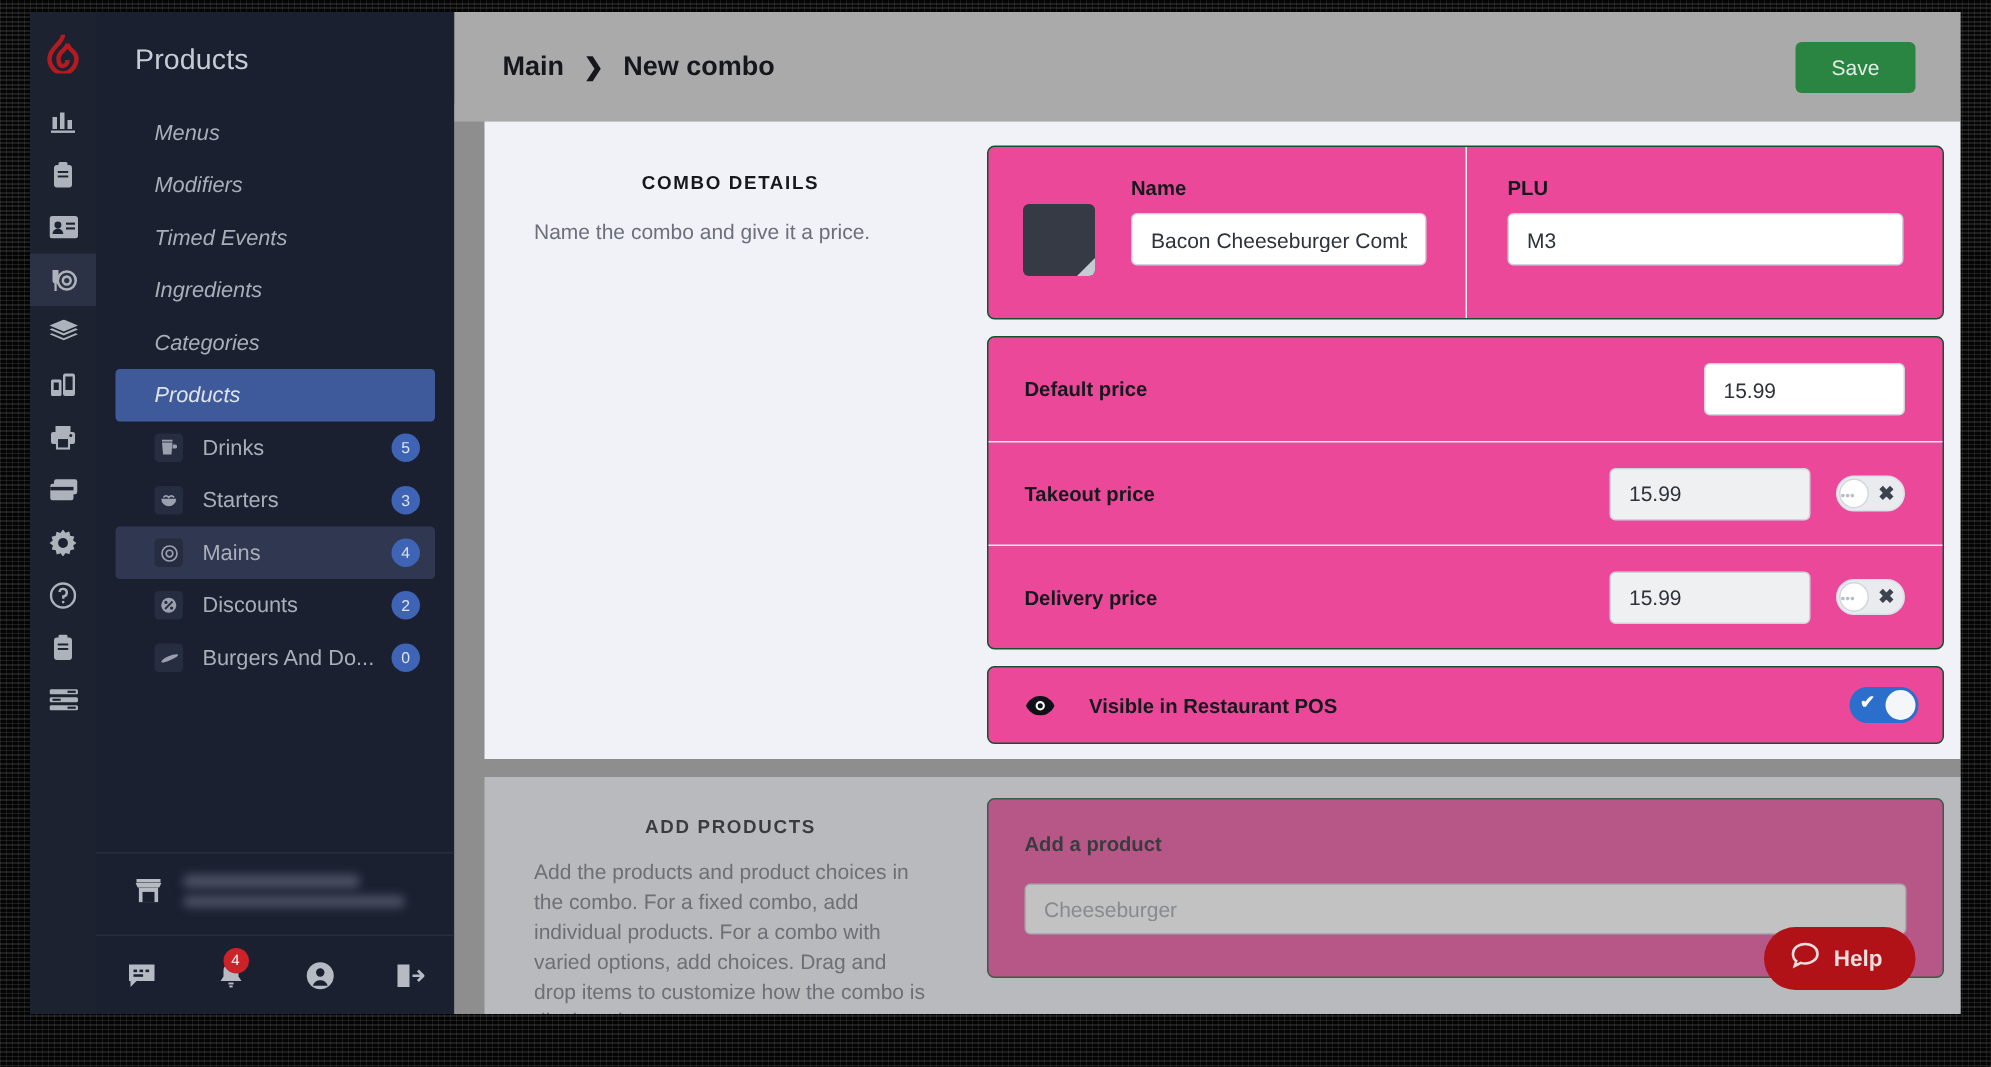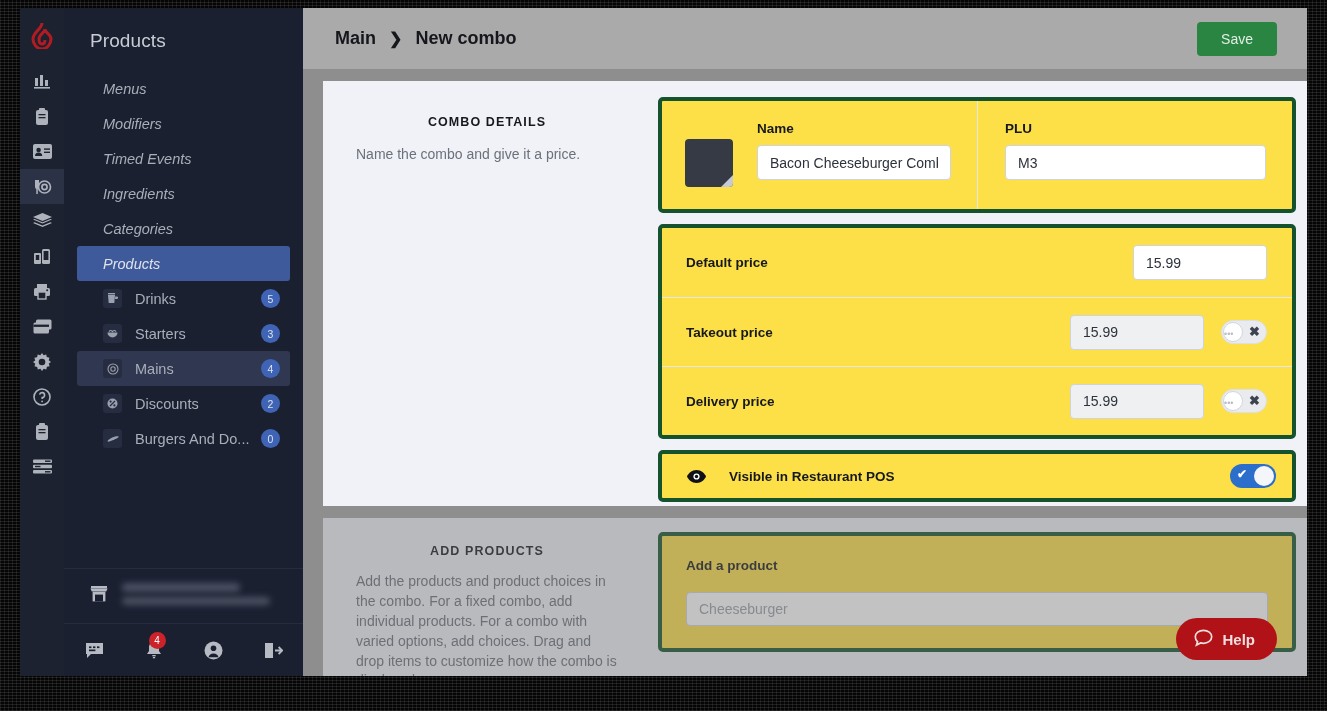--- a/index.html
+++ b/index.html
@@ -89,21 +89,21 @@
   }
   .tool-btn { position: relative; display: flex; align-items: center; justify-content: center; }
   .notif-dot {
     position: absolute; top: -9px; left: 4px; background: #cc2229; color: #fff;
     font-size: 10px; width: 17px; height: 17px; border-radius: 9px;
     display: flex; align-items: center; justify-content: center;
   }
 
   
   #header {
-    position: absolute; left: 283px; top: 0; width: 1004px; height: 61px;
+    position: absolute; left: 283px; top: 0; width: 1004px; height: 73px;
     background: #aaaaaa; display: flex; align-items: center;
     padding: 0 30px 0 32px;
   }
   #crumb { display: flex; align-items: center; gap: 13px; font-size: 18px; font-weight: bold; color: #15171c; }
   .crumb-sep { font-size: 16px; }
   #save-btn {
     margin-left: auto; background: #2a8542; color: #e2eee5;
     font-size: 14px; padding: 9px 24px; border-radius: 4px; font-weight: normal;
     border: none;
   }
@@ -119,21 +119,21 @@
     display: flex;
   }
   .sec-left { width: 335px; padding: 34px 40px 0 33px; }
   .sec-title {
     font-size: 12.5px; font-weight: bold; letter-spacing: 1.1px; color: #16181d; text-align: center;
   }
   .sec-desc { font-size: 14px; color: #6b707b; margin-top: 16px; line-height: 1.42; }
 
   .cards { flex: 1 1 auto; padding: 16px 11px 0 0; }
   .card {
-    background: #fde047; border: 4px solid #14532d; border-radius: 5px;
+    background: #ec4899; border: 1px solid #14532d; border-radius: 5px;
   }
   .card + .card { margin-top: 11px; }
 
   
   #namecard { display: flex; height: 116px; }
   #namecard .half { flex: 1 1 50%; padding: 20px 26px 0 23px; display: flex; }
   #namecard .half.right { border-left: 1px solid #e4e7ec; padding-left: 27px; }
   .thumb {
     width: 48px; height: 48px; background: #353a45; border-radius: 4px;
     margin-right: 24px; margin-top: 18px; position: relative; flex: 0 0 auto; overflow: hidden;

